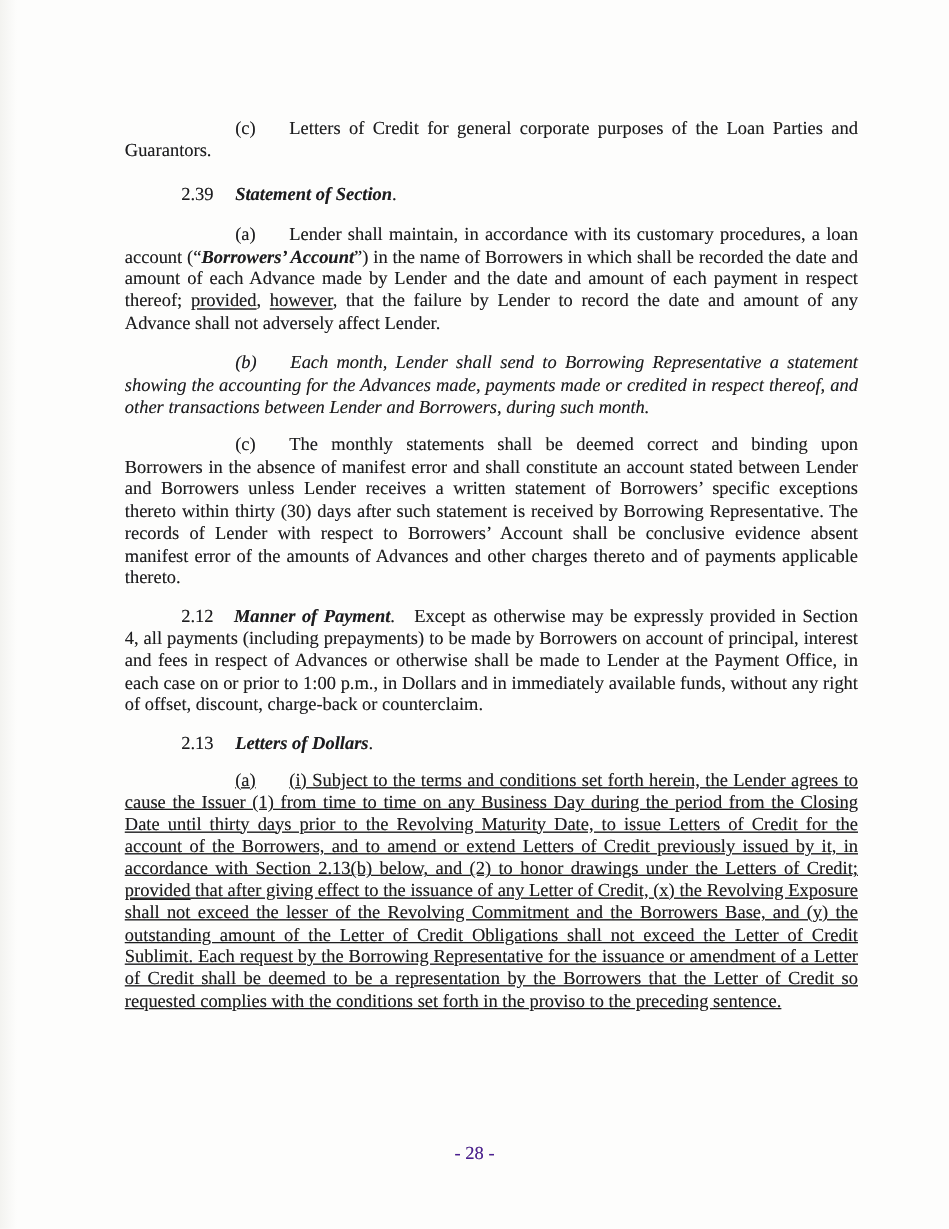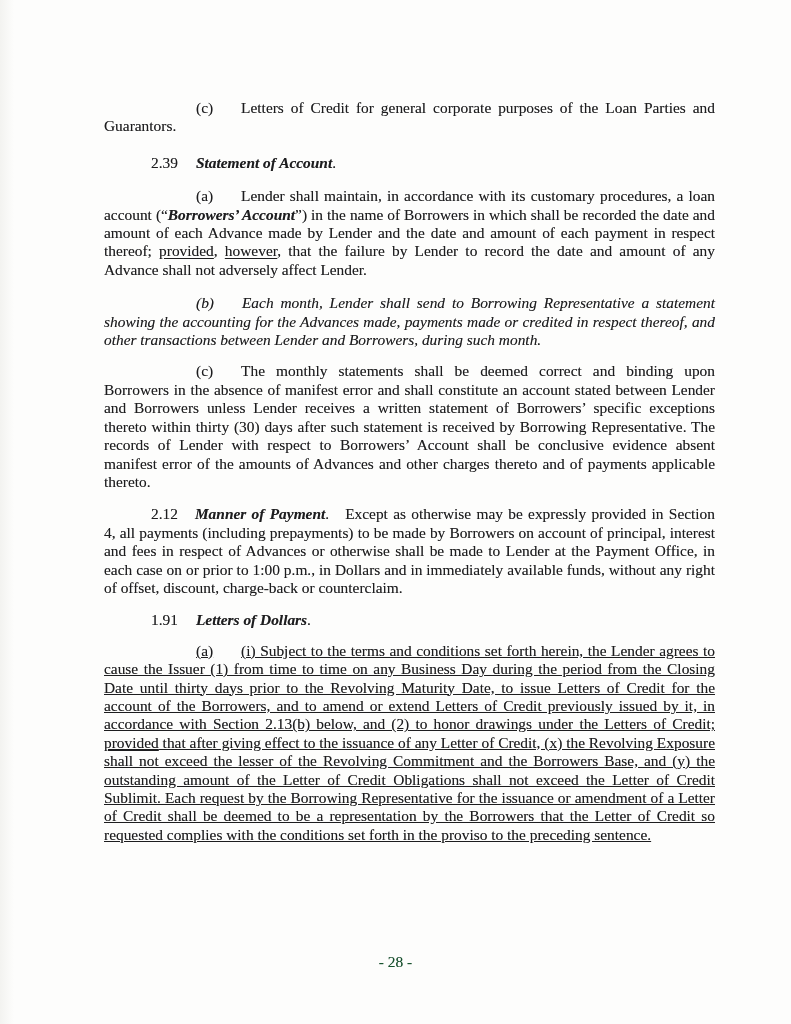--- a/index.html
+++ b/index.html
@@ -56,42 +56,42 @@
     display: inline-block;
     height: 1px;
   }
   .footer {
     position: absolute;
     left: 0;
     right: 0;
     top: 953px;
     text-align: center;
     font-size: 15.4px;
-    color: #14532d;
+    color: #4c1d95;
     text-shadow: 0 0 0.4px rgba(20,20,20,0.45);
   }
 </style>
 </head>
 <body>
 
 <div class="page">
   <div class="content">
 
     <p class="block indent-clause mt-p1"><span class="st-plain">(c)</span><span class="gap" style="width: 28px;"></span><span class="st-plain">Letters of Credit for general corporate purposes of the Loan Parties and Guarantors.</span></p>
 
-    <p class="block indent-section mt-h211"><span class="st-plain">2.39</span><span class="gap" style="width: 18px;"></span><span class="st-bold-italic">Statement of Account</span><span class="st-plain">.</span></p>
+    <p class="block indent-section mt-h211"><span class="st-plain">2.39</span><span class="gap" style="width: 18px;"></span><span class="st-bold-italic">Statement of Section</span><span class="st-plain">.</span></p>
 
     <p class="block indent-clause mt-pa"><span class="st-plain">(a)</span><span class="gap" style="width: 28px;"></span><span class="st-plain">Lender shall maintain, in accordance with its customary procedures, a loan account (“</span><span class="st-bold-italic">Borrowers’ Account</span><span class="st-plain">”) in the name of Borrowers in which shall be recorded the date and amount of each Advance made by Lender and the date and amount of each payment in respect thereof; </span><span class="st-underline">provided</span><span class="st-plain">, </span><span class="st-underline">however</span><span class="st-plain">, that the failure by Lender to record the date and amount of any Advance shall not adversely affect Lender.</span></p>
 
     <p class="block indent-clause mt-pb"><span class="st-plain">(b)</span><span class="gap" style="width: 28px;"></span><span class="st-plain">Each month, Lender shall send to Borrowing Representative a statement showing the accounting for the Advances made, payments made or credited in respect thereof, and other transactions between Lender and Borrowers, during such month.</span></p>
 
     <p class="block indent-clause mt-pc"><span class="st-plain">(c)</span><span class="gap" style="width: 28px;"></span><span class="st-plain">The monthly statements shall be deemed correct and binding upon Borrowers in the absence of manifest error and shall constitute an account stated between Lender and Borrowers unless Lender receives a written statement of Borrowers’ specific exceptions thereto within thirty (30) days after such statement is received by Borrowing Representative. The records of Lender with respect to Borrowers’ Account shall be conclusive evidence absent manifest error of the amounts of Advances and other charges thereto and of payments applicable thereto.</span></p>
 
     <p class="block indent-section mt-212"><span class="st-plain">2.12</span><span class="gap" style="width: 17px;"></span><span class="st-bold-italic">Manner of Payment</span><span class="st-plain">.</span><span class="gap" style="width: 16px;"></span><span class="st-plain">Except as otherwise may be expressly provided in Section 4, all payments (including prepayments) to be made by Borrowers on account of principal, interest and fees in respect of Advances or otherwise shall be made to Lender at the Payment Office, in each case on or prior to 1:00 p.m., in Dollars and in immediately available funds, without any right of offset, discount, charge-back or counterclaim.</span></p>
 
-    <p class="block indent-section mt-h213"><span class="st-plain">1.91</span><span class="gap" style="width: 18px;"></span><span class="st-bold-italic">Letters of Dollars</span><span class="st-plain">.</span></p>
+    <p class="block indent-section mt-h213"><span class="st-plain">2.13</span><span class="gap" style="width: 18px;"></span><span class="st-bold-italic">Letters of Dollars</span><span class="st-plain">.</span></p>
 
     <p class="block indent-clause mt-pa13"><span class="st-plain">(a)</span><span class="gap" style="width: 28px;"></span><span class="st-plain">(i) Subject to the terms and conditions set forth herein, the Lender agrees to cause the Issuer (1) from time to time on any Business Day during the period from the Closing Date until thirty days prior to the Revolving Maturity Date, to issue Letters of Credit for the account of the Borrowers, and to amend or extend Letters of Credit previously issued by it, in accordance with Section 2.13(b) below, and (2) to honor drawings under the Letters of Credit; </span><span class="st-underline">provided</span><span class="st-plain"> that after giving effect to the issuance of any Letter of Credit, (x) the Revolving Exposure shall not exceed the lesser of the Revolving Commitment and the Borrowers Base, and (y) the outstanding amount of the Letter of Credit Obligations shall not exceed the Letter of Credit Sublimit. Each request by the Borrowing Representative for the issuance or amendment of a Letter of Credit shall be deemed to be a representation by the Borrowers that the Letter of Credit so requested complies with the conditions set forth in the proviso to the preceding sentence.</span></p>
 
   </div>
 
   <div class="footer">- 28 -</div>
 </div>
 
 </body></html>

